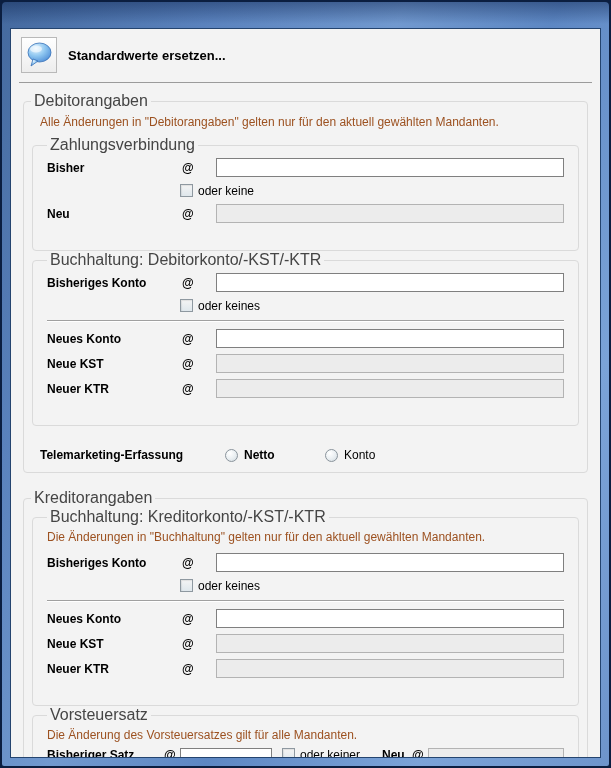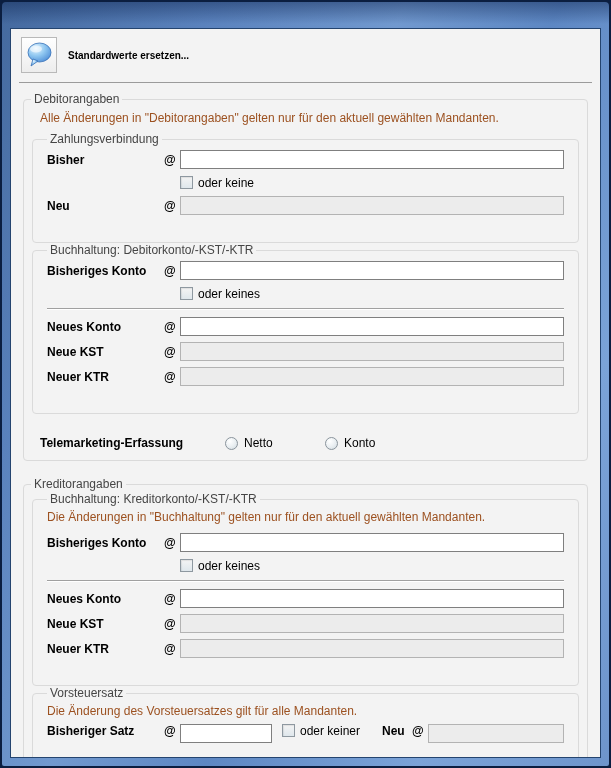--- a/index.html
+++ b/index.html
@@ -21,34 +21,34 @@
     border:1px solid #24446f;
     padding:4px 6px;
     overflow:hidden;
   }
 
   .header { display:flex; align-items:center; height:44px; padding:2px 4px; }
   .app-icon-box {
     width:36px; height:36px; background:linear-gradient(180deg,#ffffff,#ededed);
     border:1px solid #b9b9b9; display:flex; align-items:center; justify-content:center;
   }
-  .dialog-title { margin-left:11px; font-weight:bold; font-size:10px; }
+  .dialog-title { margin-left:11px; font-weight:bold; font-size:13px; }
 
   .header-sep { border:0; border-top:1px solid #9b9b9b; margin:5px 2px 9px 2px; }
 
   fieldset { border:1px solid #dadada; border-radius:4px; }
-  legend { padding:0 3px; color:#454545; font-size:12px; }
+  legend { padding:0 3px; color:#454545; font-size:16px; }
 
   .outer-group { margin:0 6px; padding:1px 7px 8px 7px; }
   .inner-group { margin:0 1px; padding:1px 14px 24px 14px; }
 
   .warning { color:#9c5120; margin:4px 9px 7px 9px; }
   .inner-group .warning { margin:3px 0 6px 0; }
 
-  .field-row { display:flex; align-items:center; height:25px; }
+  .field-row { display:flex; align-items:center; height:25px;gap:18px; }
   .field-label { width:117px; font-weight:bold; flex:none; }
   .at { width:16px; flex:none; font-weight:bold; }
   input.text {
     flex:1; height:19px; border:1px solid #7f7f7f; background:#fff;
     font:12px "Liberation Sans", sans-serif; padding:0 3px; border-radius:0; min-width:0;
   }
   input.text:disabled { background:#ececec; border-color:#b3b3b3; }
 
   .checkbox-row { display:flex; align-items:center; height:21px; margin-left:133px; }
   .checkbox {
@@ -57,21 +57,21 @@
     box-shadow:inset 1px 1px 1px rgba(0,0,0,.08);
   }
   .checkbox-label { margin-left:5px; }
 
   .groove-sep { border:0; border-top:1px solid #a0a0a0; border-bottom:1px solid #ffffff; margin:4px 0; }
 
   .tm-row { display:flex; align-items:flex-end; height:26px; margin:10px 9px 2px 9px; }
   .tm-label { width:185px; font-weight:bold; flex:none; }
   .radio-option { display:flex; align-items:center; }
   .radio-option.opt-0 { width:163px; }
-  .radio-option.opt-1 { width:100px; }
+  .radio-option.opt-1 { width:100px;font-weight:bold; }
   .radio {
     width:13px; height:13px; flex:none; border-radius:50%;
     border:1px solid #8a949c; background:radial-gradient(circle at 35% 30%, #ffffff 0%, #e9eef1 55%, #cfd8de 100%);
   }
   .radio.selected { position:relative; }
   .radio.selected::after {
     content:""; position:absolute; left:2px; top:2px; width:7px; height:7px; border-radius:50%;
     background:radial-gradient(circle at 38% 32%, #bfe2f5 0%, #4e9bd4 45%, #1c5a93 80%, #164a7c 100%);
   }
   .radio-label { margin-left:6px; }

